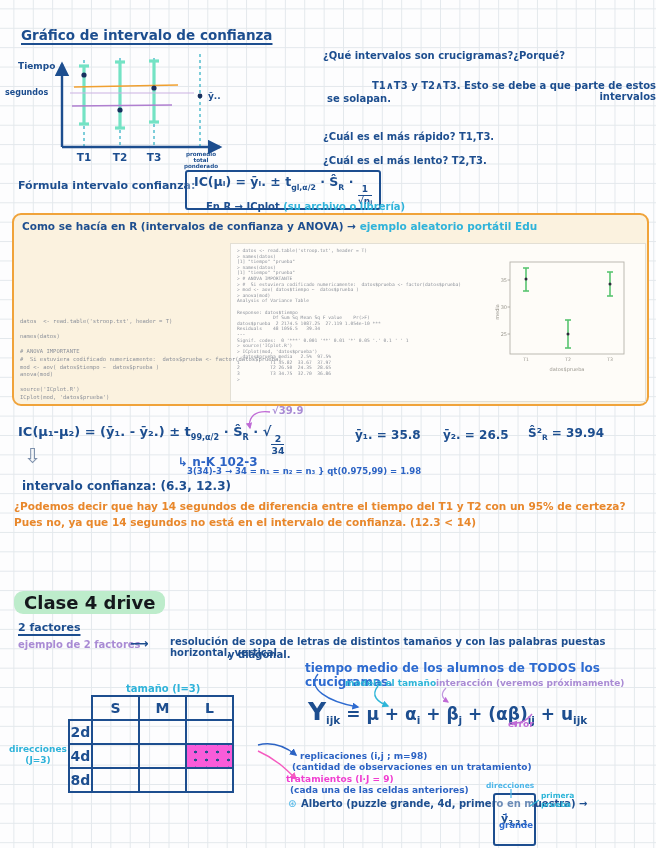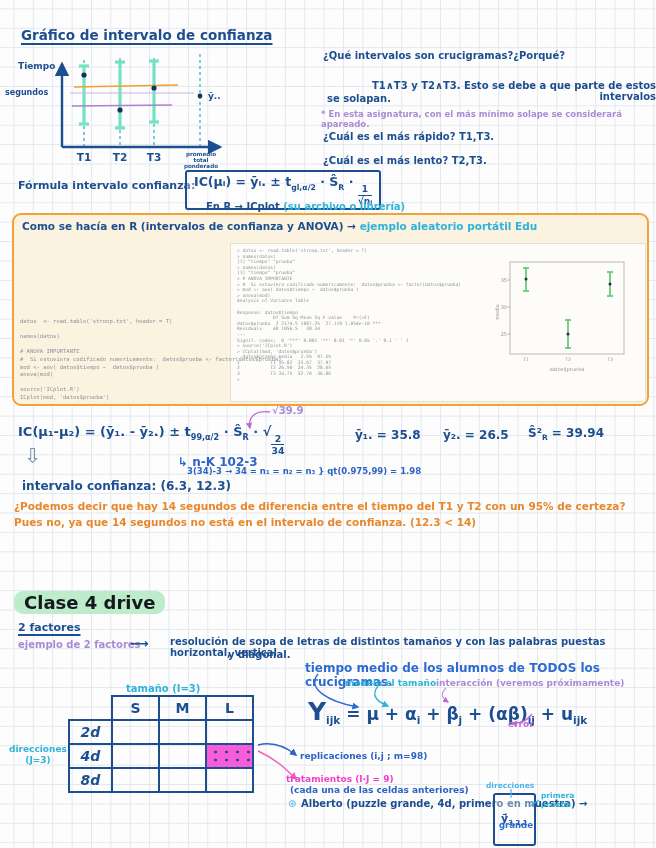--- a/index.html
+++ b/index.html
@@ -23,21 +23,21 @@
   .frac .bar{border-top:1.5px solid currentColor;width:100%;height:1px;margin:1px 0;}
   sub{font-size:0.62em;}
   .boxed{border:2px solid #1d4e8f;border-radius:3px;padding:2px 7px;background:rgba(255,255,255,0.35);}
   .rbox{border:2.5px solid #f0a33a;border-radius:9px;background:#fbf2df;}
   .shot{background:rgba(255,255,255,0.78);border:1px solid #e3dfd4;}
   pre.code{font-family:"DejaVu Sans Mono",monospace;color:#8d929b;white-space:pre;}
   table.dtable{border-collapse:collapse;}
   .dtable td{border:2.5px solid #1d4e8f;width:47px;height:24px;text-align:center;
     font-weight:700;color:#1d4e8f;font-size:14px;}
   .dtable td.blank{border:none;}
-  .dtable td.rowlab{width:43px;font-style:italic;}
+  .dtable td.rowlab{width:23px;}
   .dtable td.hot{background-color:#f95cd9;
     background-image:radial-gradient(circle,#234f8e 1.3px,transparent 1.6px);
     background-size:11px 8px;background-position:3px 3px;}
   .hl-green{background:#bdeccb;border-radius:9px;padding:1px 10px;}
 </style>
 </head>
 <body>
 
 <div class="page">
 
@@ -95,21 +95,20 @@
     <g fill="#1d4e8f" font-size="5.6" font-weight="700" text-anchor="middle">
       <text x="197" y="104">promedio</text>
       <text x="197" y="110">total</text>
       <text x="197" y="116">ponderado</text>
     </g>
   </svg>
 
   <div class="abs hw navy" style="left:323px;top:50px;font-size:10px;">¿Qué intervalos son crucigramas?¿Porqué?</div>
   <div class="abs hw navy" style="left:323px;top:80px;font-size:10px;text-align:right;">T1∧T3 y T2∧T3. Esto se debe a que parte de estos intervalos</div>
   <div class="abs hw navy" style="left:327px;top:93px;font-size:10px;">se solapan.</div>
-  <div class="abs hw purple" style="left:321px;top:109px;font-size:8.5px;">* En esta asignatura, con el más mínimo solape se considerará apareado.</div>
   <div class="abs hw navy" style="left:323px;top:131px;font-size:10px;">¿Cuál es el más rápido? T1,T3.</div>
   <div class="abs hw navy" style="left:323px;top:155px;font-size:10px;">¿Cuál es el más lento? T2,T3.</div>
 
   <div class="abs hw navy" style="left:18px;top:179px;font-size:11px;">Fórmula intervalo confianza:</div>
   <div class="abs hw navy boxed" style="left:185px;top:170px;font-size:12.5px;">
     <span>IC(μᵢ) = ȳᵢ. ± t</span><sub>gl,α/2</sub><span> · Ŝ</span><sub>R</sub><span> · </span><span class="frac">
         <span>1</span>
         <span class="bar"></span>
         <span>√nᵢ</span>
       </span>
@@ -300,20 +299,21 @@
           <path d="M0,0 L5,2.5 L0,5 Z" fill="#c06bd6"></path>
         </marker>
     </defs>
     <path d="M18,12 C 6,26 28,40 58,45" fill="none" stroke="#2e6bd0" stroke-width="1.4" marker-end="url(#ah-b2)"></path>
     <path d="M78,24 C 70,34 78,40 88,44" fill="none" stroke="#2db5d8" stroke-width="1.4" marker-end="url(#ah-cy)"></path>
     <path d="M146,26 C 140,32 142,36 148,40" fill="none" stroke="#c098e0" stroke-width="1.2" marker-end="url(#ah-pu2)"></path>
     <path d="M232,52 C 226,60 220,62 212,61" fill="none" stroke="#c06bd6" stroke-width="1.3" marker-end="url(#ah-pu2)"></path>
   </svg>
 
   <div class="abs hw blue2" style="left:300px;top:751px;font-size:9px;">replicaciones (i,j ; m=98)</div>
+  <div class="abs hw blue2" style="left:292px;top:762px;font-size:9px;">(cantidad de observaciones en un tratamiento)</div>
   <div class="abs hw pink" style="left:286px;top:774px;font-size:9px;">tratamientos (I·J = 9)</div>
   <div class="abs hw blue2" style="left:290px;top:785px;font-size:9px;">(cada una de las celdas anteriores)</div>
   <div class="abs" style="left:288px;top:798px;font-size:10px;color:#4db6e8;">⊛</div>
   <div class="abs hw navy" style="left:301px;top:798px;font-size:10px;">Alberto (puzzle grande, 4d, primero en muestra) →</div>
   <div class="abs hw navy boxed" style="left:493px;top:793px;font-size:11px;padding:17px 6px;">
     <span>ȳ</span><sub>3,2,1</sub>
   </div>
   <div class="abs hw" style="left:486px;top:781px;font-size:7.5px;color:#4db6e8;">direcciones</div>
   <div class="abs hw" style="left:541px;top:792px;font-size:7.5px;color:#2db5d8;width:44px;line-height:8.5px;">primera prueba</div>
   <div class="abs hw" style="left:499px;top:820px;font-size:8.5px;color:#2e6bd0;">grande</div>

